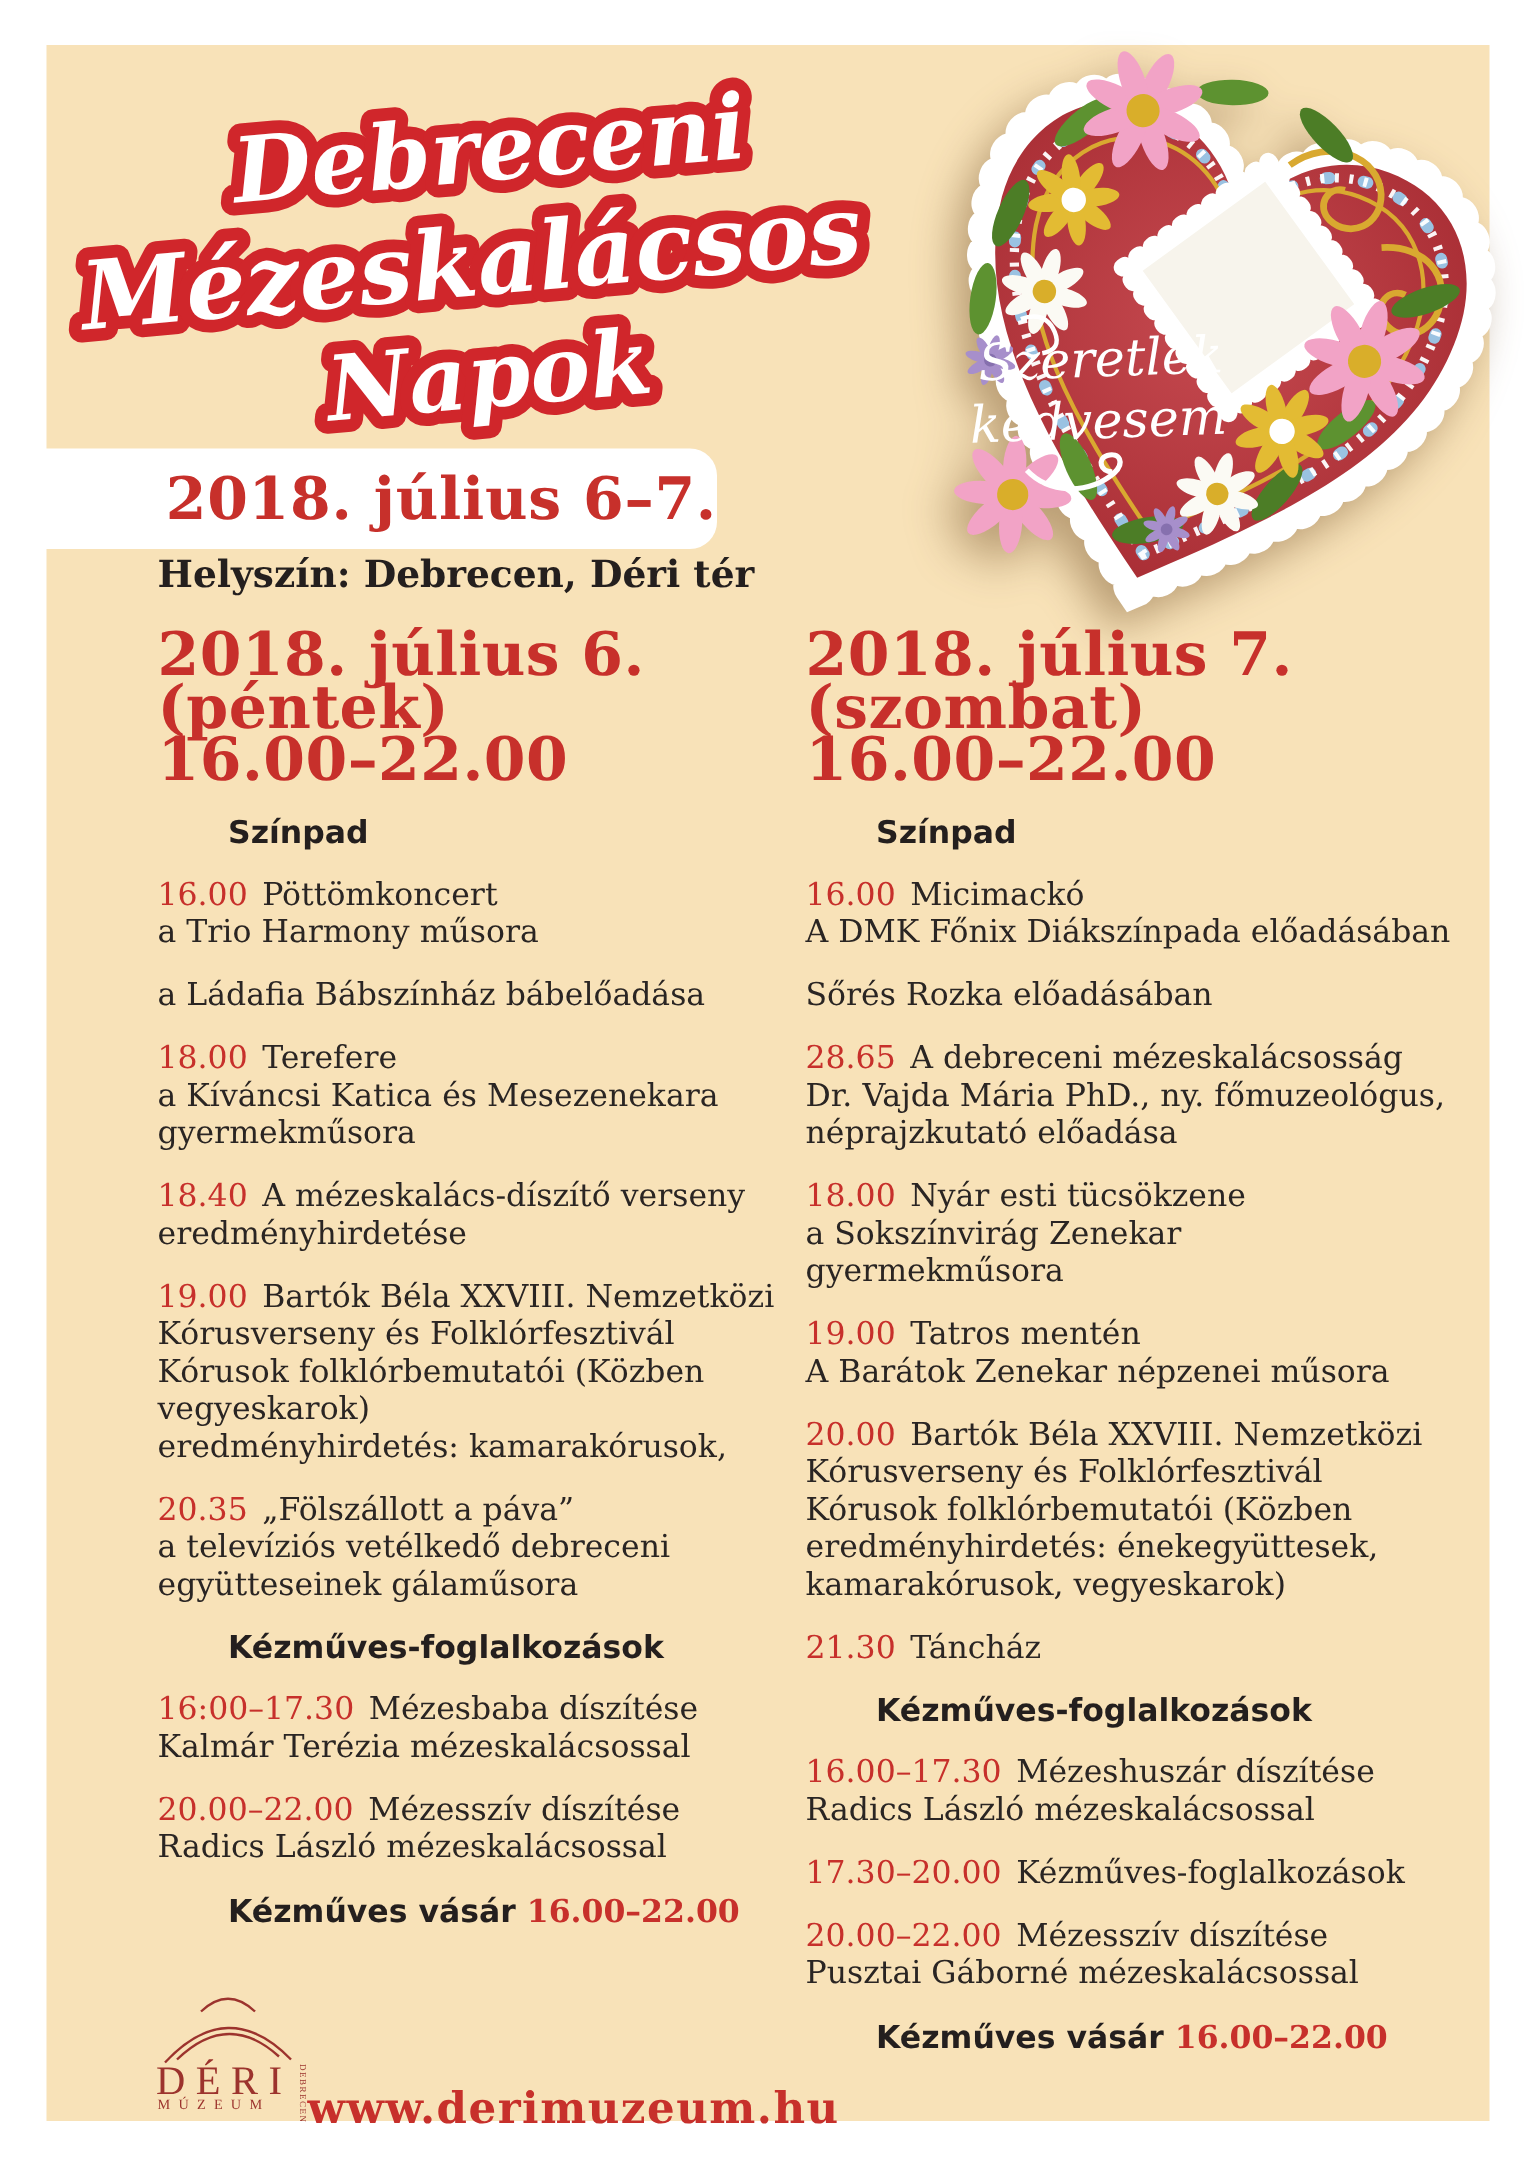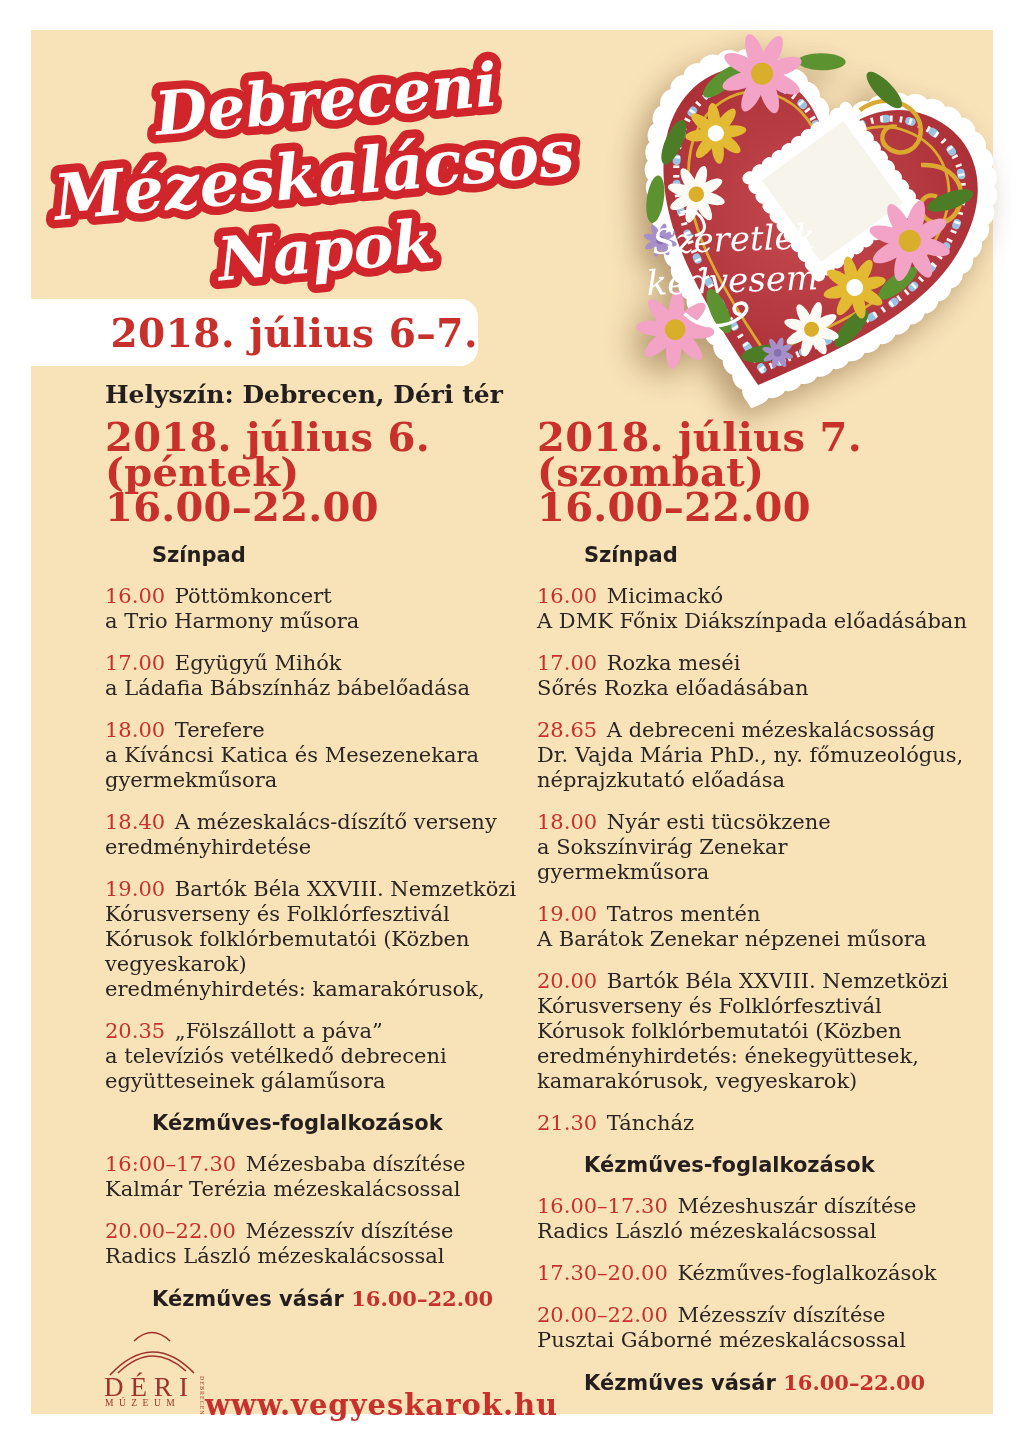--- a/index.html
+++ b/index.html
@@ -8,21 +8,21 @@
   .panel{position:absolute;left:31px;top:30px;width:962px;height:1384px;background:#f8e2b8;}
   .title-svg{position:absolute;left:28px;top:40px;overflow:visible;}
   .title-svg text{font-family:"DejaVu Serif",serif;font-style:italic;font-weight:bold;
         fill:#ffffff;stroke:#d0262b;stroke-width:17px;stroke-linejoin:round;paint-order:stroke;
         text-anchor:middle;}
   .heart-svg{position:absolute;left:600px;top:4px;overflow:visible;
         filter:drop-shadow(-10px 12px 14px rgba(110,75,35,.45));}
   .date-banner{position:absolute;left:0;top:299px;width:478px;height:67px;background:#ffffff;
         border-radius:0 18px 18px 0;display:flex;align-items:center;justify-content:flex-end;}
   .date-banner span{font-weight:bold;font-size:39px;color:#c7302b;letter-spacing:0.5px;}
-  .location{position:absolute;left:105px;top:368px;font-weight:bold;font-size:25px;color:#241f1e;margin-top:12px;}
+  .location{position:absolute;left:105px;top:368px;font-weight:bold;font-size:25px;color:#241f1e;}
   .col{position:absolute;top:419px;color:#2a2523;font-size:21px;line-height:25px;}
   .col-left{left:105px;width:425px;}
   .col-right{left:537px;width:450px;}
   .daytitle{color:#c7302b;font-weight:bold;font-size:40px;line-height:35px;margin-bottom:19px;
         letter-spacing:0.3px;}
   .blk{margin-top:17px;}
   .blk.tight{margin-top:16px;}
   .blk.hdr{font-family:"DejaVu Sans",sans-serif;font-weight:bold;font-size:21px;color:#241f1e;margin-left:47px;}
   .ln{white-space:nowrap;}
   .tm{color:#c7302b;margin-right:3px;}
@@ -148,21 +148,20 @@
       <div>2018. július 6. (péntek)</div>
       <div>16.00–22.00</div>
     </div>
     <div>
         <div class="blk hdr">Színpad</div>
         <div class="blk tight">
           <div class="ln"><span class="tm">16.00</span> Pöttömkoncert</div>
           <div class="ln">a Trio Harmony műsora</div>
         </div>
         <div class="blk">
-          <div class="ln"><span class="tm">17.00</span> Együgyű Mihók</div>
           <div class="ln">a Ládafia Bábszínház bábelőadása</div>
         </div>
         <div class="blk">
           <div class="ln"><span class="tm">18.00</span> Terefere</div>
           <div class="ln">a Kíváncsi Katica és Mesezenekara</div>
           <div class="ln">gyermekműsora</div>
         </div>
         <div class="blk">
           <div class="ln"><span class="tm">18.40</span> A mézeskalács-díszítő verseny</div>
           <div class="ln">eredményhirdetése</div>
@@ -197,21 +196,20 @@
       <div>2018. július 7. (szombat)</div>
       <div>16.00–22.00</div>
     </div>
     <div>
         <div class="blk hdr">Színpad</div>
         <div class="blk tight">
           <div class="ln"><span class="tm">16.00</span> Micimackó</div>
           <div class="ln">A DMK Főnix Diákszínpada előadásában</div>
         </div>
         <div class="blk">
-          <div class="ln"><span class="tm">17.00</span> Rozka meséi</div>
           <div class="ln">Sőrés Rozka előadásában</div>
         </div>
         <div class="blk">
           <div class="ln"><span class="tm">28.65</span> A debreceni mézeskalácsosság</div>
           <div class="ln">Dr. Vajda Mária PhD., ny. főmuzeológus,</div>
           <div class="ln">néprajzkutató előadása</div>
         </div>
         <div class="blk">
           <div class="ln"><span class="tm">18.00</span> Nyár esti tücsökzene</div>
           <div class="ln">a Sokszínvirág Zenekar</div>
@@ -249,14 +247,14 @@
 
   <svg class="logo-svg" width="112" height="94" viewBox="0 0 112 94">
     <path d="M38,27 Q56,10 74,27"></path>
     <path d="M22,59 Q56,26 90,57"></path>
     <path d="M14,61 Q56,16 98,59"></path>
     <text x="8" y="82" font-size="27" letter-spacing="7">DÉRI</text>
     <text x="9" y="92" font-size="9.5" letter-spacing="5.5">MÚZEUM</text>
     <text x="104" y="62" font-size="6" letter-spacing="1" transform="rotate(90 104 62)">DEBRECEN</text>
   </svg>
 
-  <div class="website">www.vegyeskarok.hu</div>
+  <div class="website">www.derimuzeum.hu</div>
 </div>
 
 </body></html>

